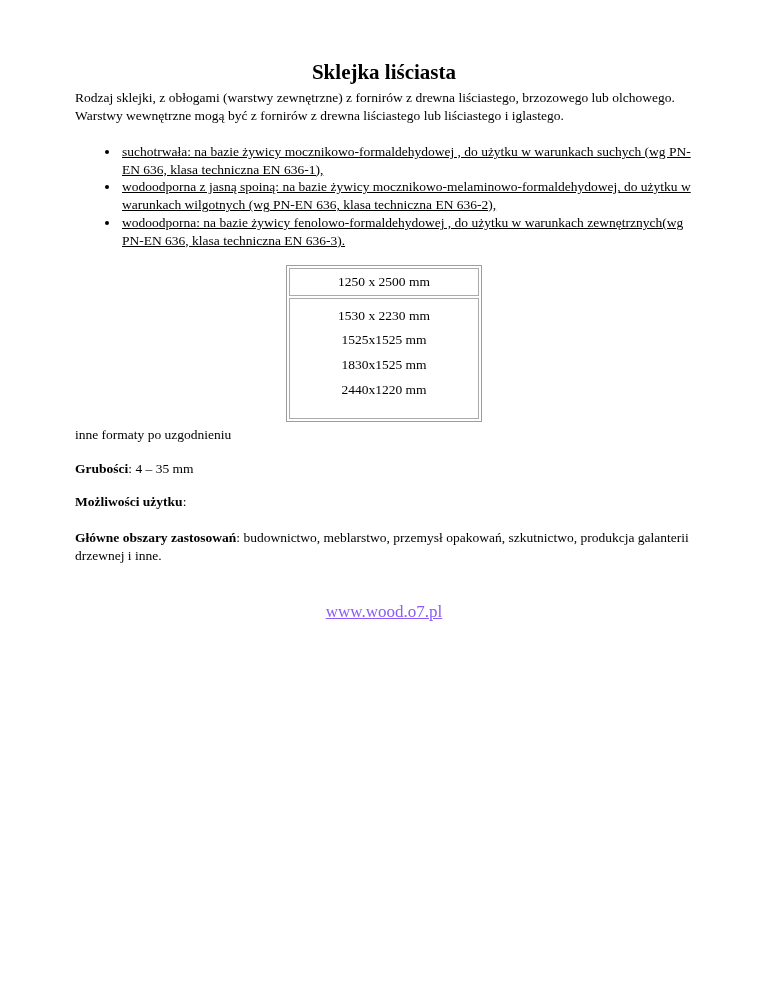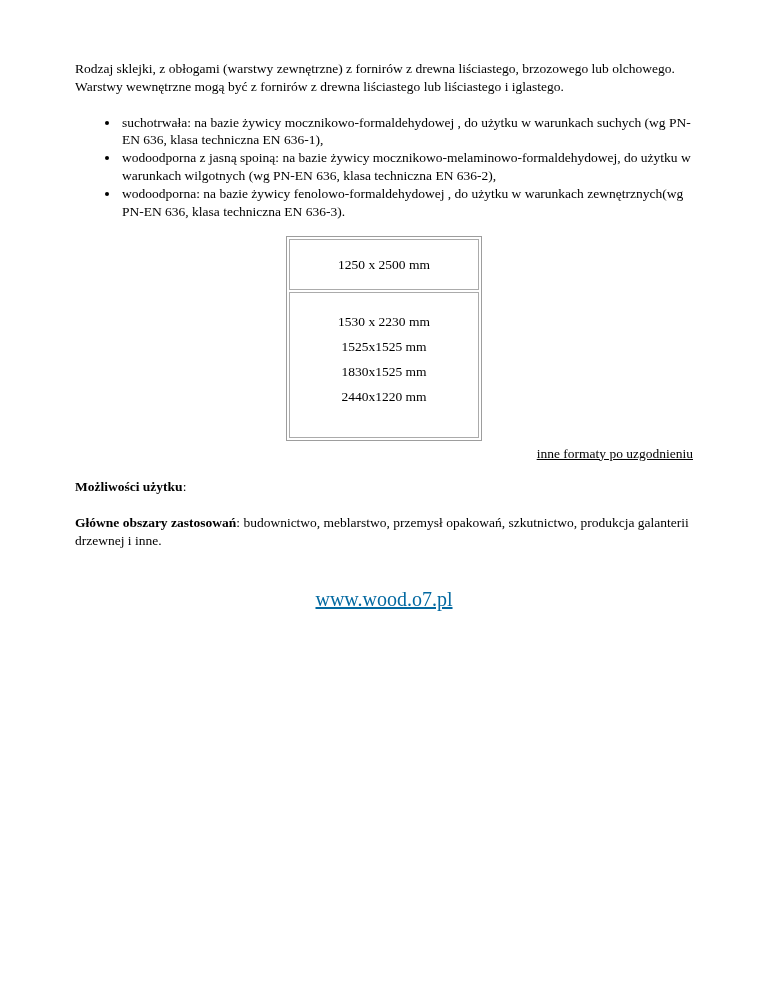--- a/index.html
+++ b/index.html
@@ -27,60 +27,62 @@
   h2.center-heading {
     font-size: 13.5px;
     font-weight: bold;
     text-align: center;
     margin: 23px 0 0 0;
   }
   ul.bullets {
     margin: 18px 0 0 0;
     padding: 0 0 0 45px;
     list-style: disc outside;
+    text-decoration: underline;
   }
   ul.bullets li { margin: 0; padding: 0 0 0 2px; }
   p.spec { margin: 16px 0 0 0; }
   p.spec-formats { margin: 14px 0 0 0; }
   b.lbl { font-weight: bold; }
   sup.unit-sup { font-size: 9px; vertical-align: super; line-height: 0; }
   table.formats {
     margin: 15px auto 0 auto;
     width: 196px;
     border: 1px solid #9d9d9d;
     border-collapse: separate;
     border-spacing: 2px;
   }
   table.formats td {
     border: 1px solid #ababab;
     text-align: center;
-    padding: 16px;
+    padding: 4px;
     vertical-align: top;
   }
   td.cell-primary { padding: 3px 2px 16px 2px; }
   td.cell-primary p { margin: 0; }
   td.cell-others { padding: 0 2px 0 2px; }
   td.cell-others p { margin: 7px 0; }
   td.cell-others p.first { margin-top: 4px; }
   td.cell-others p.last { margin-bottom: 15px; }
-  p.table-note { text-align: right; margin: 4px 0 0 0; text-decoration: underline; }
+  p.table-note { text-align: left; margin: 4px 0 0 0; }
   p.applications { margin: 18px 0 0 0; }
   .link-wrap { text-align: center; margin-top: 36px; }
   a.site-link {
-    color: #0369a1;
+    color: #8b5cf6;
     text-decoration: underline;
-    font-size: 20px;
+    font-size: 17px;
     font-family: "Liberation Serif", "DejaVu Serif", serif;
   }
 </style>
 </head>
 <body>
 
 <div class="page">
 
+  <h1 class="doc-title">Sklejka liściasta</h1>
 
   <p class="intro">Rodzaj sklejki, z obłogami (warstwy zewnętrzne) z fornirów z drewna liściastego, brzozowego lub olchowego. Warstwy wewnętrzne mogą być z fornirów z drewna liściastego lub liściastego i iglastego.</p>
 
 
   <ul class="bullets">
     <li>suchotrwała: na bazie żywicy mocznikowo-formaldehydowej , do użytku w warunkach suchych (wg PN-EN 636, klasa techniczna EN 636-1),</li>
     <li>wodoodporna z jasną spoiną: na bazie żywicy mocznikowo-melaminowo-formaldehydowej, do użytku w warunkach wilgotnych (wg PN-EN 636, klasa techniczna EN 636-2),</li>
     <li>wodoodporna: na bazie żywicy fenolowo-formaldehydowej , do użytku w warunkach zewnętrznych(wg PN-EN 636, klasa techniczna EN 636-3).</li>
   </ul>
 
@@ -98,20 +100,21 @@
           <p>1525x1525 mm</p>
           <p>1830x1525 mm</p>
           <p class="last">2440x1220 mm</p>
         </td>
       </tr>
     </tbody>
   </table>
 
   <p class="table-note">inne formaty po uzgodnieniu</p>
 
+  <p class="spec"><b class="lbl">Grubości</b><span>: 4 – 35 mm</span></p>
 
 
 
   <p class="spec"><b class="lbl">Możliwości użytku</b><span>:</span></p>
 
 
   <p class="applications"><b class="lbl">Główne obszary zastosowań</b><span>: budownictwo, meblarstwo, przemysł opakowań, szkutnictwo, produkcja galanterii drzewnej i inne.</span></p>
 
   <div class="link-wrap">
     <a class="site-link" href="#">www.wood.o7.pl</a>

